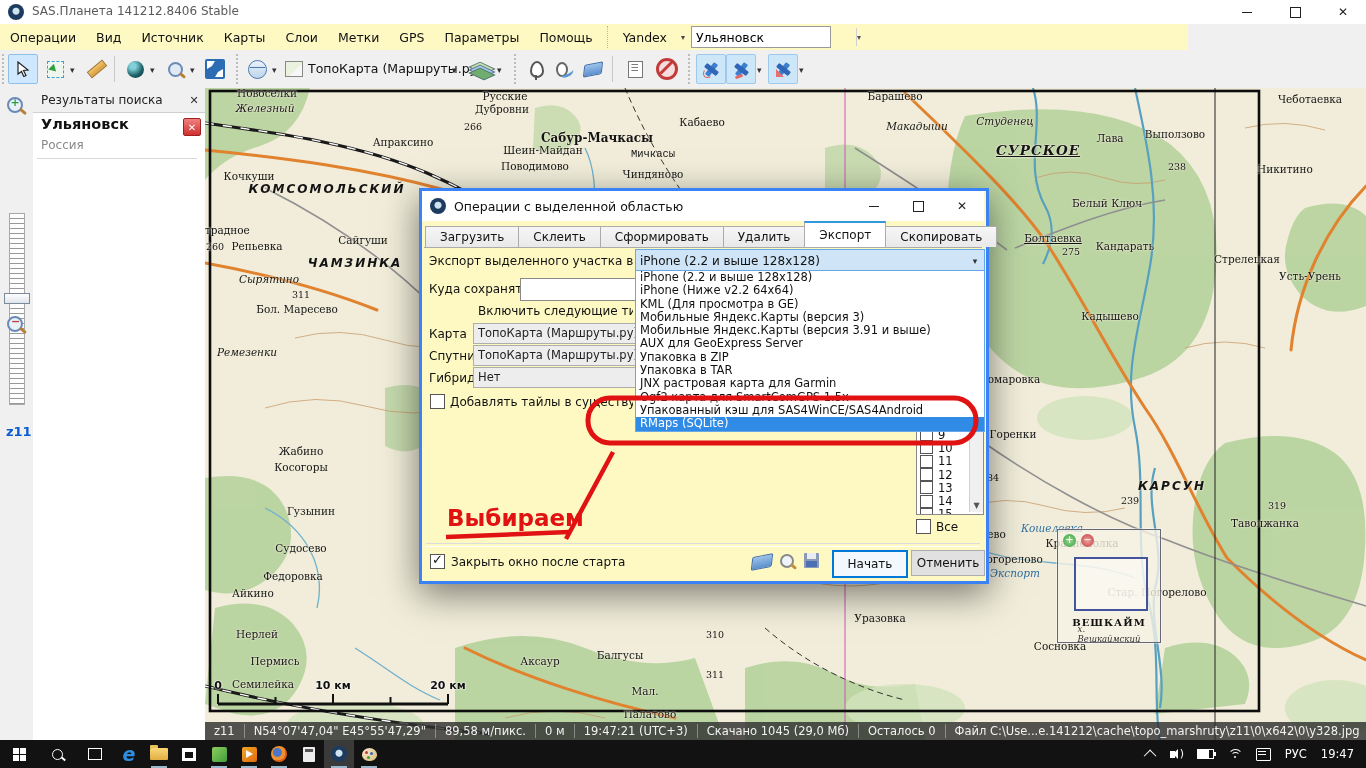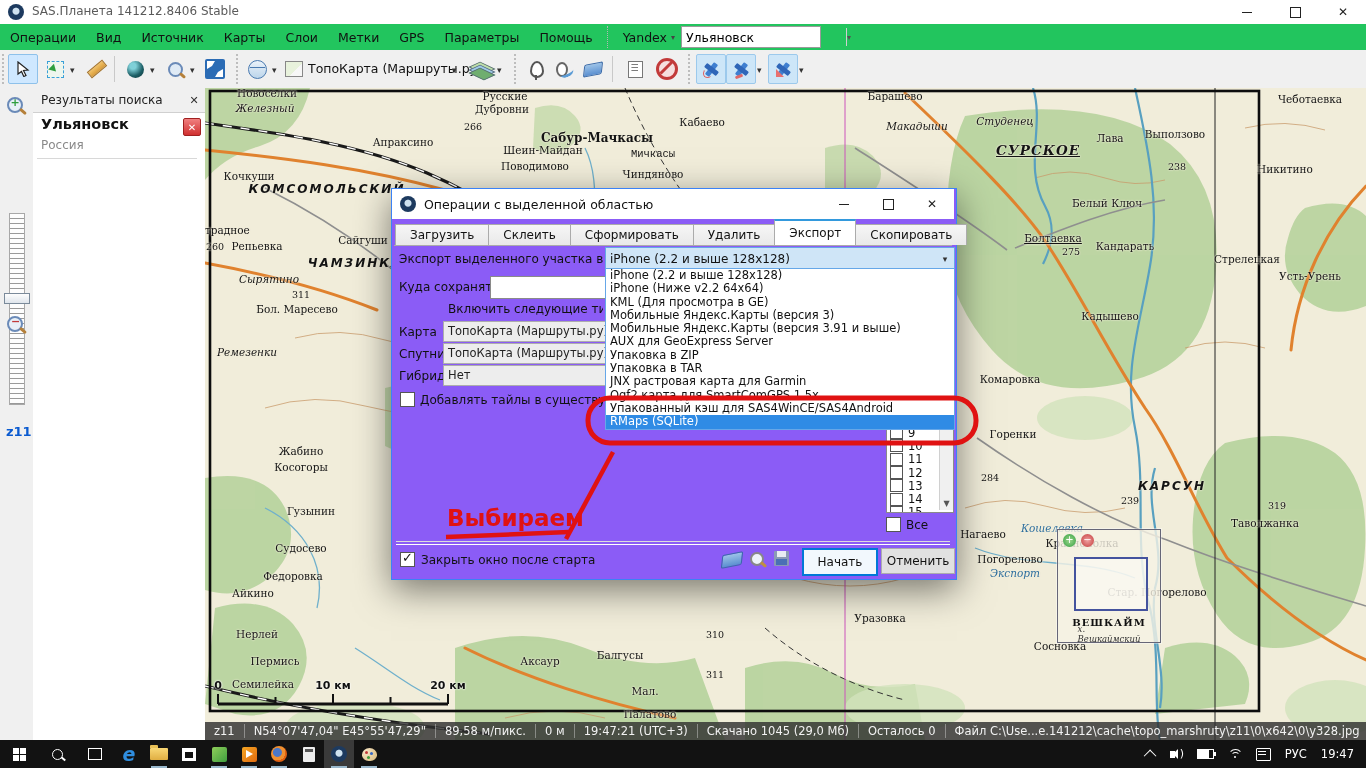--- a/index.html
+++ b/index.html
@@ -11,24 +11,24 @@
   #titlebar{left:0;top:0;width:1366px;height:24px;background:#fff;}
   #app-icon{left:8px;top:4px;width:16px;height:16px;border-radius:50%;
     background:radial-gradient(circle at 50% 45%,#cfe2f0 0 3px,#1d3a5f 4px 8px);}
   #app-title{left:32px;top:4px;color:#5a5a5a;font-size:12px;}
   .wbtn{top:0;width:46px;height:24px;display:flex;align-items:center;justify-content:center;color:#222;}
   .wmin::after{content:"";width:10px;height:1px;background:#222;}
   .wmax::after{content:"";width:9px;height:9px;border:1px solid #222;}
   .wclose{font-size:12px;}
 
   
-  #menubar{left:0;top:24px;width:1366px;height:26px;background:#22c55e;border-bottom:1px solid #e3e3e3;display:flex;align-items:center;}
+  #menubar{left:0;top:24px;width:1188px;height:26px;background:#fef9c3;border-bottom:1px solid #e3e3e3;display:flex;align-items:center;}
   .mitem{padding:0 10px;height:26px;display:flex;align-items:center;color:#111;font-size:12.5px;}
   #menu-sep{width:5px;height:22px;margin:0 4px;border-left:1px dotted #b5b5b5;}
-  #engine-label{padding:0 6px;font-size:12.5px;display:flex;align-items:center;gap:4px;}
+  #engine-label{padding:0 6px;font-size:12.5px;display:flex;align-items:center;gap:14px;}
   #engine-label .car{font-size:8px;color:#444;}
   #geo-search{width:138px;height:20px;background:#fff;border:1px solid #9a9a9a;display:flex;align-items:center;}
   #geo-search input{flex:1;border:0;outline:0;font:12.5px "DejaVu Sans",sans-serif;padding:0 4px;background:transparent;}
   #geo-search .car{width:16px;height:18px;border-left:1px solid #d0d0d0;display:flex;align-items:center;justify-content:center;font-size:8px;color:#555;}
 
   
   #toolbar{left:0;top:50px;width:1366px;height:38px;background:#f0f0f0;border-bottom:1px solid #d8d8d8;}
   .grip{top:4px;width:4px;height:30px;border-left:2px dotted #bdbdbd;}
   .tsep{top:6px;width:1px;height:26px;background:#c9c9c9;}
   .tbtn{top:4px;width:28px;height:28px;border:1px solid transparent;border-radius:2px;display:flex;align-items:center;justify-content:center;}
@@ -118,21 +118,21 @@
   #mm-minus{left:23px;background:radial-gradient(#f0a0a0,#c23a3a);}
   #mm-view{left:16px;top:27px;width:70px;height:50px;border:2px solid #44539e;background:rgba(255,255,255,.4);}
   #mm-label{left:51px;top:92px;transform:translate(-50%,-50%);font-family:"DejaVu Serif",serif;font-weight:bold;font-size:10px;letter-spacing:1px;}
   #mm-sublabel{left:51px;top:104px;transform:translate(-50%,-50%);font-family:"DejaVu Serif",serif;font-style:italic;font-size:8.5px;color:#333;}
 
   
   #statusbar{left:205px;top:722px;width:1161px;height:18px;background:rgba(48,48,48,.82);display:flex;align-items:center;color:#f2f2f2;font-size:11.5px;overflow:hidden;}
   #statusbar .seg{padding:0 9px;border-right:1px solid rgba(255,255,255,.35);white-space:nowrap;}
 
   
-  #dialog{left:391px;top:188px;width:564px;height:390px;background:#8b5cf6;border:1px solid #3b82f6;box-shadow:0 10px 34px rgba(0,0,0,.5);}
+  #dialog{left:419px;top:188px;width:564px;height:390px;background:#fef9c3;border:3px solid #3b82f6;box-shadow:0 10px 34px rgba(0,0,0,.5);}
   #dlg-titlebar{left:0;top:0;width:562px;height:30px;background:#fff;display:flex;align-items:center;}
   #dlg-icon{width:16px;height:16px;margin:0 8px;border-radius:50%;background:radial-gradient(circle at 50% 45%,#cfe2f0 0 3px,#1d3a5f 4px 8px);}
   #dlg-title{font-size:12.5px;color:#111;flex:1;}
   .dwbtn{width:44px;height:30px;display:flex;align-items:center;justify-content:center;color:#222;}
   #dlg-tabs{left:3px;top:32px;height:24px;display:flex;align-items:flex-end;}
   .tab{height:20px;padding:0 14px;display:flex;align-items:center;background:linear-gradient(#f6f6f6,#e9e9e9);
        border:1px solid #ababab;border-bottom:none;margin-right:-1px;font-size:12px;}
   .tab.active{background:#fff;height:24px;position:relative;z-index:2;border-top:2px solid #3399dd;}
   #dlg-tabline{left:2px;top:56px;width:558px;height:1px;background:#ababab;}
 

